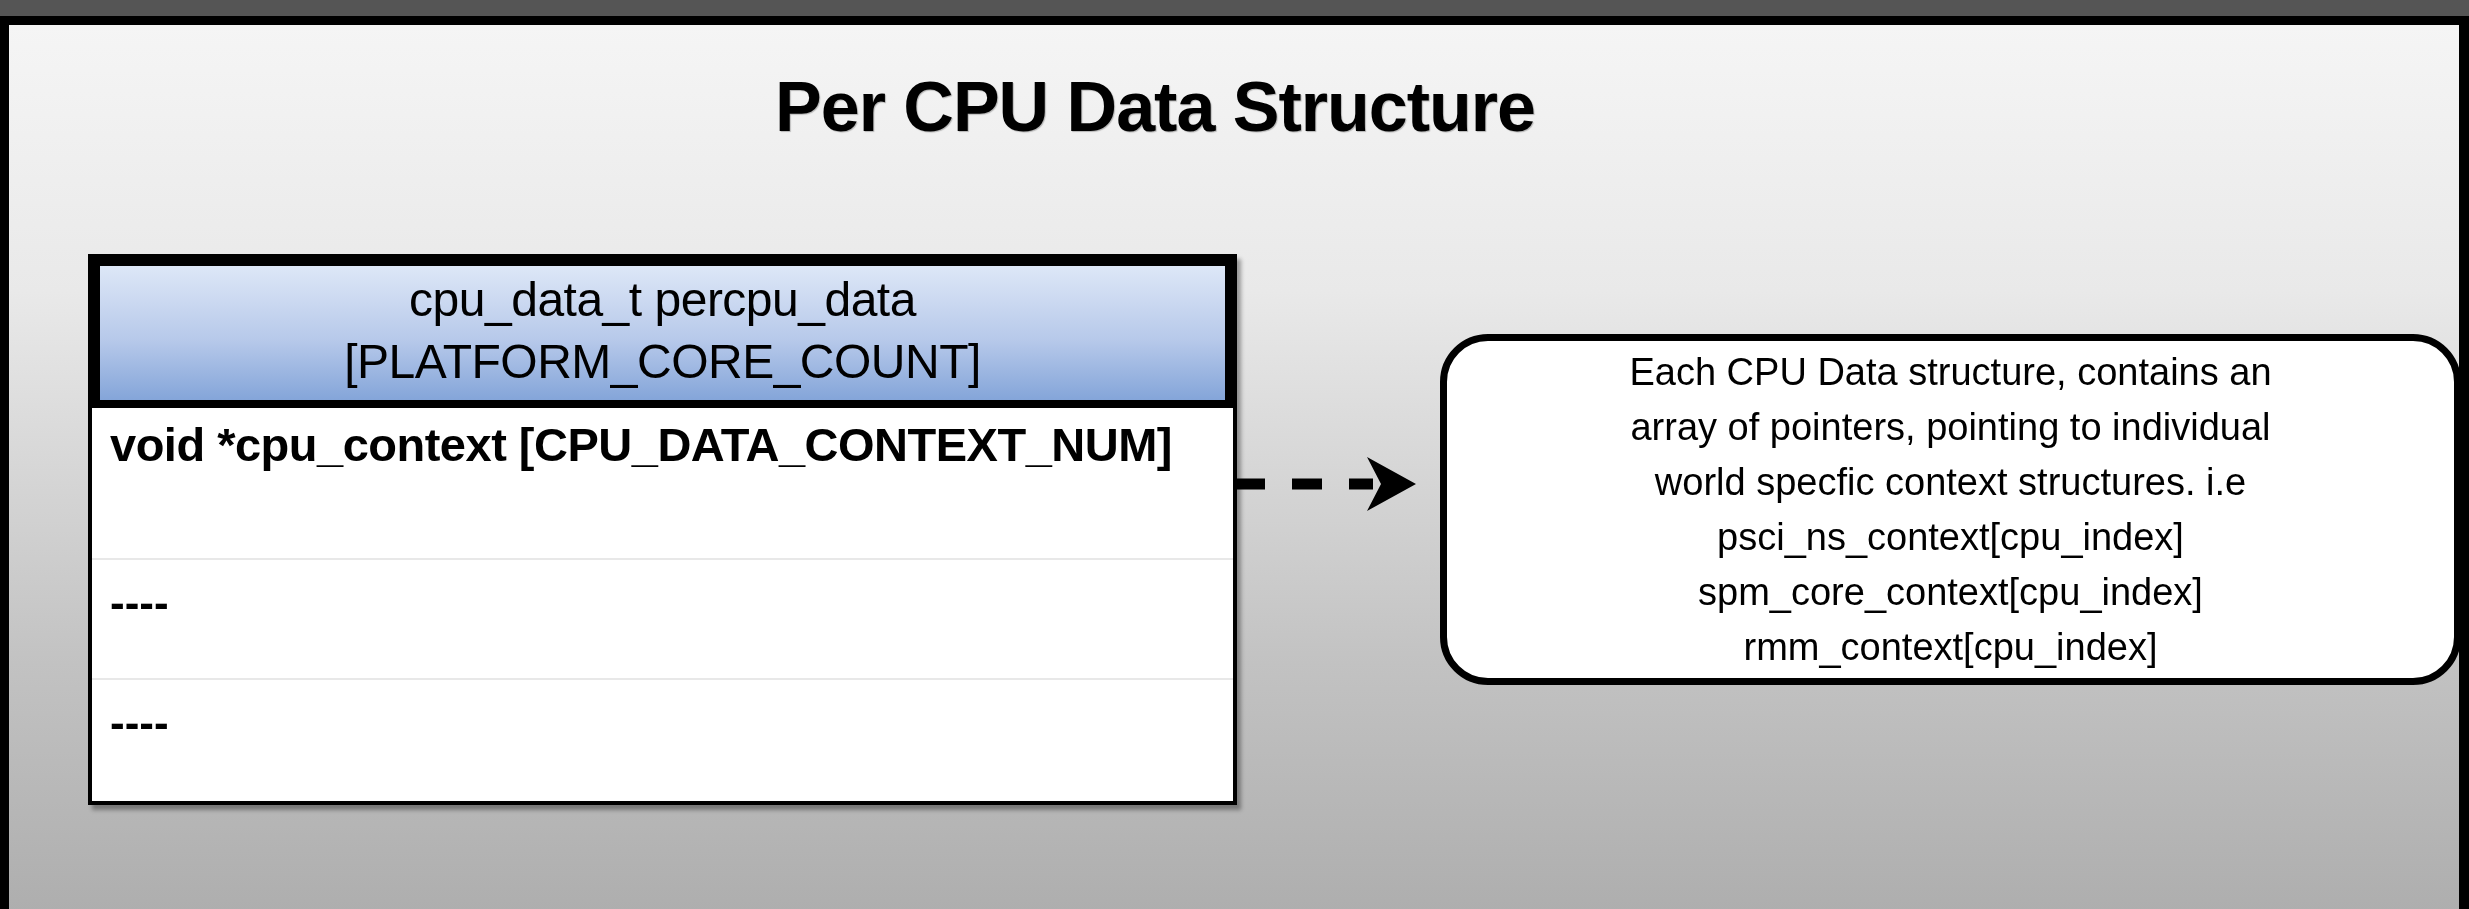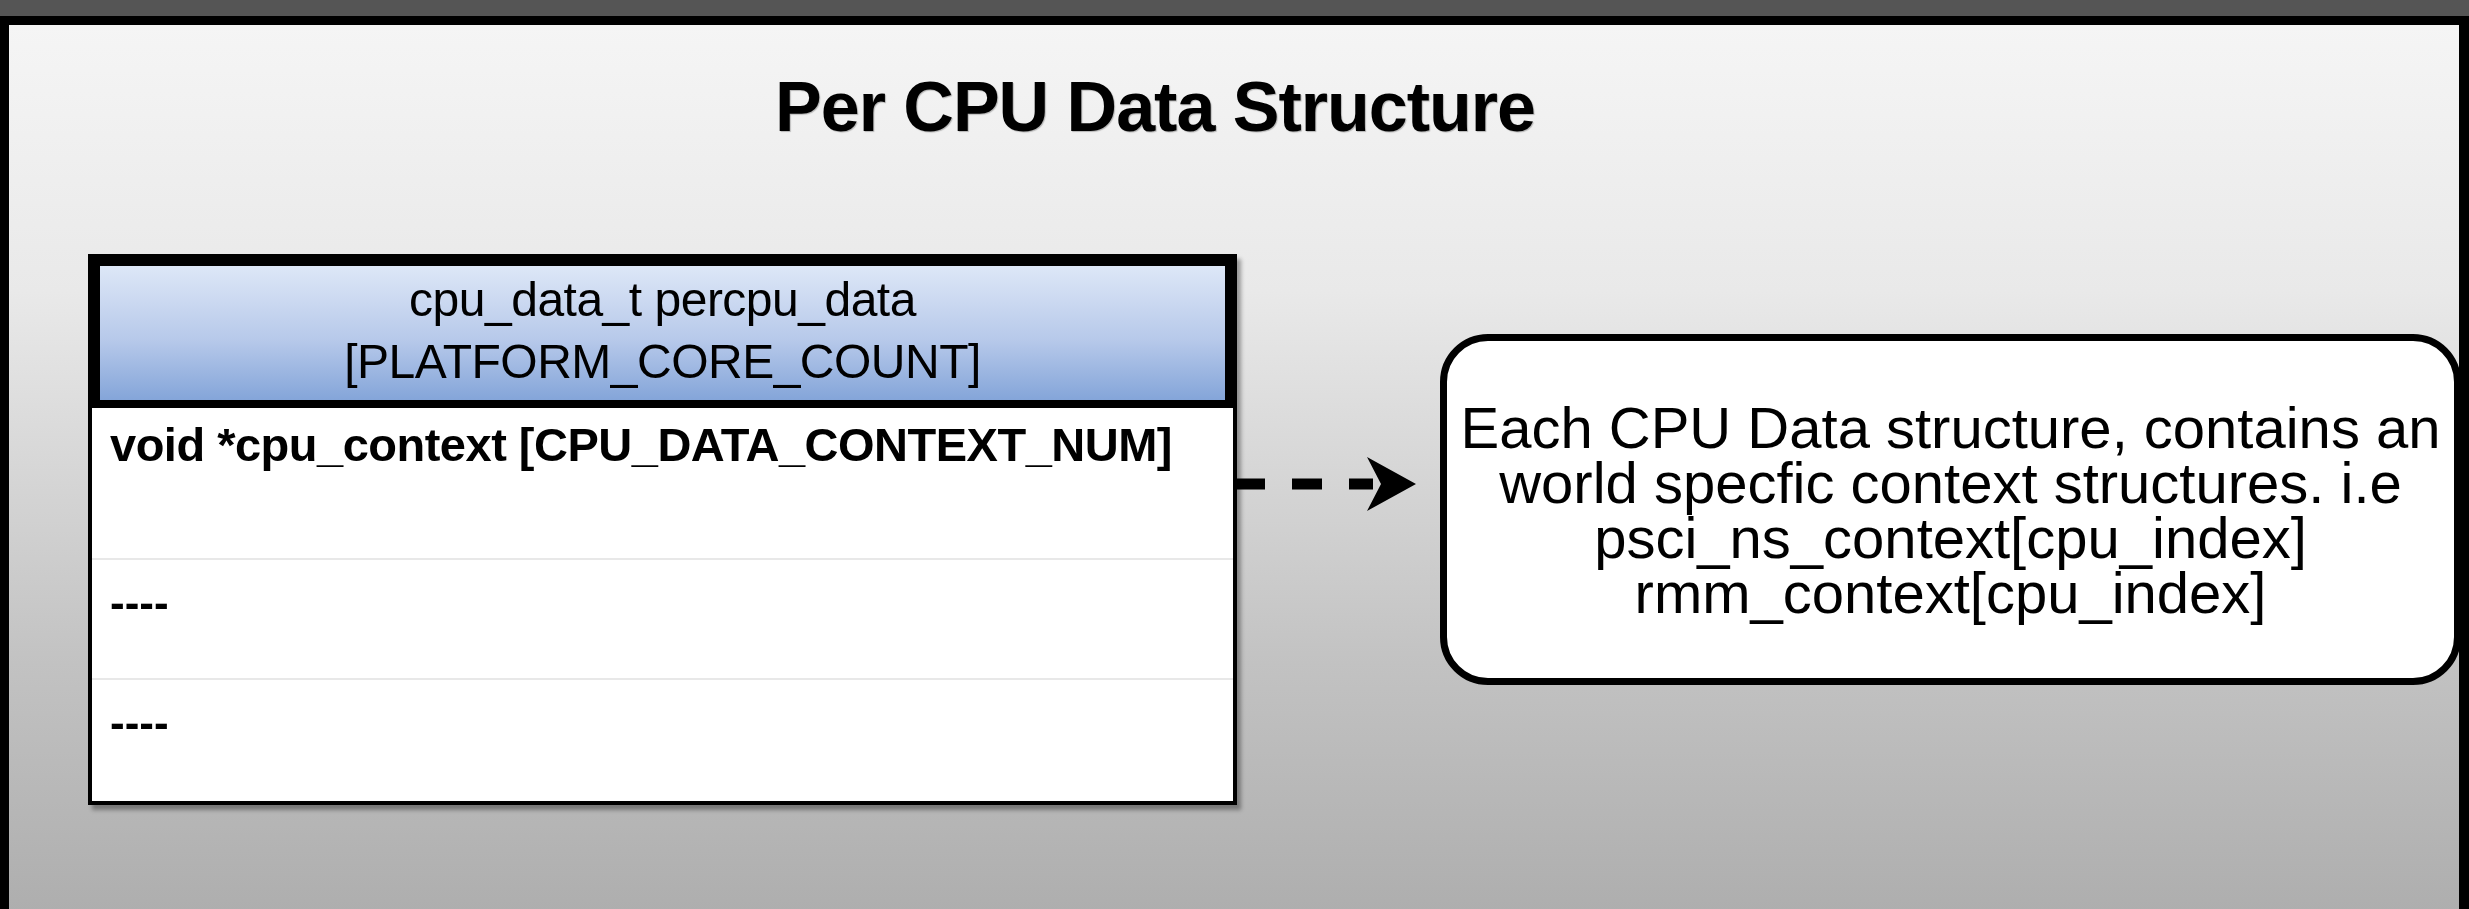--- a/index.html
+++ b/index.html
@@ -80,21 +80,21 @@
     left:1431px;top:309px;   
     width:1021px;height:351px;
     box-sizing:border-box;
     background:#fff;
     border:7px solid #000;
     border-radius:48px;
     display:flex;flex-direction:column;
     justify-content:center;
     align-items:center;
     text-align:center;
-    font-size:58px;
+    font-size:38px;
     line-height:55px;
   }
   .note-line{white-space:nowrap;}
 </style>
 </head>
 <body>
 
 <div class="canvas">
   <div class="inner">
 
@@ -110,19 +110,21 @@
       <div class="trow trow-dash trow-dash-last">----</div>
     </div>
 
     <svg class="connector" viewBox="0 0 195 96" aria-hidden="true">
       <line x1="2" y1="48" x2="140" y2="48" stroke="#000" stroke-width="11" stroke-dasharray="30 27"></line>
       <polygon points="134,21 183,48 134,75 148,48" fill="#000"></polygon>
     </svg>
 
     <div class="note-box">
       <div class="note-line">Each CPU Data structure, contains an</div>
+      <div class="note-line">array of pointers, pointing to individual</div>
       <div class="note-line">world specfic context structures. i.e</div>
       <div class="note-line">psci_ns_context[cpu_index]</div>
+      <div class="note-line">spm_core_context[cpu_index]</div>
       <div class="note-line">rmm_context[cpu_index]</div>
     </div>
 
   </div>
 </div>
 
 </body></html>

